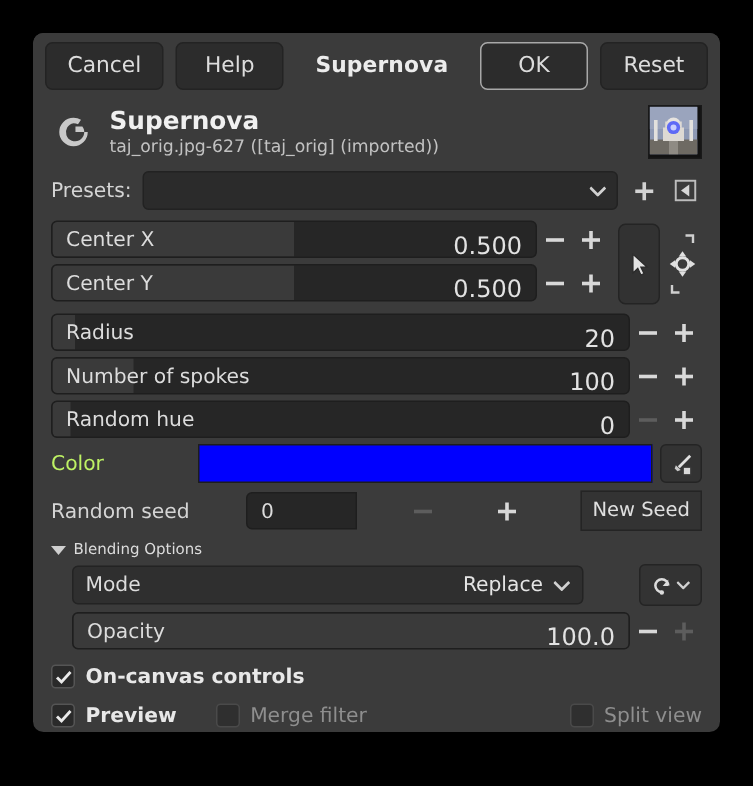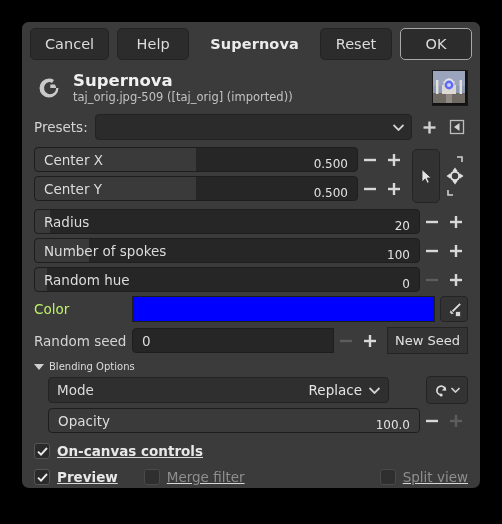--- a/index.html
+++ b/index.html
@@ -175,21 +175,21 @@
     align-items: center;
     font-size: 13.5px;
     color: #dcdcdc;
   }
   .slider .sval {
     position: absolute;
     right: 9px; top: 4px;
     height: 100%;
     display: flex;
     align-items: center;
-    font-size: 12px;
+    font-size: 16px;
     color: #e2e2e2;
     margin-left: 12px;
   }
 
   .spin {
     width: 24px;
     height: 25px;
     display: flex;
     align-items: center;
     justify-content: center;
@@ -243,21 +243,21 @@
     width: 26px; height: 24px;
     margin-left: 5px;
     background: #333;
     border: 1px solid #242424;
     border-radius: 4px;
     display: flex; align-items: center; justify-content: center;
     cursor: pointer; flex: none;
   }
 
   
-  .seed-row { display: flex; align-items: center; margin-bottom: 7px; }
+  .seed-row { display: flex; align-items: center; margin-bottom: 7px; gap: 32px; }
   .seed-label { width: 98px; font-size: 13.5px; color: #d4d4d4; }
   .seed-entry {
     flex: 1; height: 25px;
     background: #262626;
     border: 1px solid #1e1e1e;
     border-radius: 4px 0 0 4px;
     display: flex; align-items: center;
     padding-left: 9px;
     font-size: 13.5px; color: #dcdcdc;
     box-sizing: border-box;
@@ -311,21 +311,21 @@
     background: #333;
     border: 1px solid #242424;
     border-radius: 4px;
     display: flex; align-items: center; justify-content: center;
     gap: 2px;
     cursor: pointer; flex: none;
   }
 
   
   .checks { padding: 6px 12px 0 12px; }
-  .crow { display: flex; align-items: flex-end; margin-bottom: 10px; text-decoration: underline; }
+  .crow { display: flex; align-items: flex-end; margin-bottom: 10px; }
   .cbox {
     width: 14px; height: 14px;
     border-radius: 3px;
     background: #2a2a2a;
     border: 1px solid #555;
     display: flex; align-items: center; justify-content: center;
     margin-right: 7px;
     flex: none;
     cursor: pointer;
   }
@@ -337,33 +337,33 @@
 </style>
 </head>
 <body>
 
 <div class="dialog">
 
   <div class="titlebar">
     <div class="tbtn">Cancel</div>
     <div class="tbtn">Help</div>
     <div class="tbtn-title">Supernova</div>
+    <div class="tbtn focus">OK</div>
     <div class="tbtn">Reset</div>
-    <div class="tbtn focus">OK</div>
   </div>
 
   <div class="fheader">
     <div class="glogo">
       <svg width="28" height="28" viewBox="0 0 28 28">
         <path d="M14 4.5a9.5 9.5 0 1 0 9.5 9.5h-8.2v-3.6h4.6A6.1 6.1 0 1 1 14 8.1a6 6 0 0 1 3 .8l2-3A9.4 9.4 0 0 0 14 4.5z" fill="#c9c9c9"></path>
       </svg>
     </div>
     <div class="ftitles">
       <div class="ftitle">Supernova</div>
-      <div class="fsub">taj_orig.jpg-509 ([taj_orig] (imported))</div>
+      <div class="fsub">taj_orig.jpg-627 ([taj_orig] (imported))</div>
     </div>
     <div class="thumb">
       <svg width="32" height="32" viewBox="0 0 32 32">
         <rect width="32" height="32" fill="#8e99b4"></rect>
         <rect y="0" width="32" height="15" fill="#9aa4bd"></rect>
         <rect y="22" width="32" height="10" fill="#6e6a63"></rect>
         <rect x="13" y="23" width="6" height="9" fill="#8f8b84"></rect>
         <rect x="3" y="9" width="2.4" height="14" fill="#e2e0dd"></rect>
         <rect x="26.6" y="9" width="2.4" height="14" fill="#e2e0dd"></rect>
         <rect x="9" y="14" width="14" height="9" fill="#ddd9d4"></rect>

